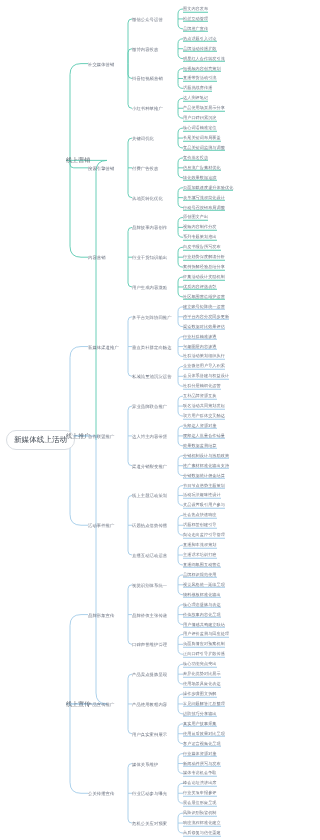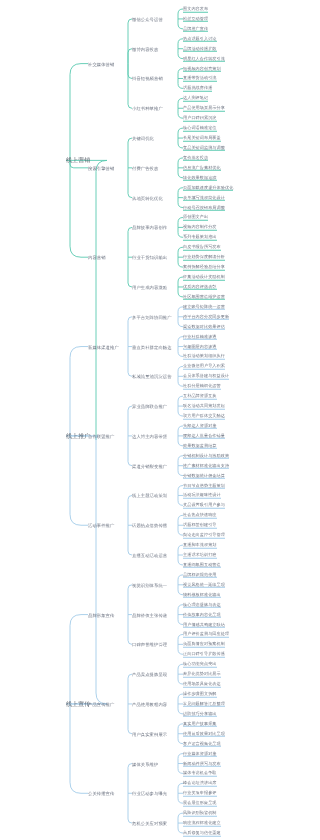--- a/index.html
+++ b/index.html
@@ -143,20 +143,21 @@
       <path d="M178,823.0722891566265 L183,823.0722891566265" fill="none" stroke="#a3cce9" stroke-width="0.9"></path>
       <path d="M178,823.0722891566265 L178,828.0361445783133 Q178,833.0000000000001 182.9638554216868,833.0000000000001 L183,833.0000000000001" fill="none" stroke="#a3cce9" stroke-width="0.9"></path>
       <path d="M128,793.289156626506 L128,767.5060240963855 Q128,763.5060240963855 132,763.5060240963855 L132,763.5060240963855" fill="none" stroke="#a3cce9" stroke-width="0.9"></path>
       <path d="M128,793.289156626506 L132,793.2891566265062" fill="none" stroke="#a3cce9" stroke-width="0.9"></path>
       <path d="M128,793.289156626506 L128,819.0722891566265 Q128,823.0722891566265 132,823.0722891566265 L132,823.0722891566265" fill="none" stroke="#a3cce9" stroke-width="0.9"></path>
       <path d="M70,703.9397590361446 L70,625.5903614457832 Q70,614.5903614457832 81,614.5903614457832 L88,614.5903614457832" fill="none" stroke="#a3cce9" stroke-width="0.9"></path>
       <path d="M70,703.9397590361446 L88,703.9397590361447" fill="none" stroke="#a3cce9" stroke-width="0.9"></path>
       <path d="M70,703.9397590361446 L70,782.289156626506 Q70,793.289156626506 81,793.289156626506 L88,793.289156626506" fill="none" stroke="#a3cce9" stroke-width="0.9"></path>
       <path d="M96,440 L96,692.9397590361446 Q96,703.9397590361446 107,703.9397590361446 L66,703.9397590361446" fill="none" stroke="#a3cce9" stroke-width="0.9"></path>
     </svg>
+  <div class="node root">新媒体线上活动</div>
 <div class="node l3" style="left: 183px; top: 9px; border-bottom: 0.8px solid rgb(89, 201, 176);">图文内容发布</div>
     <div class="node l3" style="left: 183px; top: 18.9277px; border-bottom: 0.8px solid rgb(89, 201, 176);">粉丝互动管理</div>
     <div class="node l3" style="left: 183px; top: 28.8554px; border-bottom: 0.8px solid rgb(89, 201, 176);">品牌推广宣传</div>
     <div class="node l2" style="left: 132px; top: 18.9277px;">微信公众号运营</div>
     <div class="node l3" style="left: 183px; top: 38.7831px; border-bottom: 0.8px solid rgb(89, 201, 176);">热点话题引入讨论</div>
     <div class="node l3" style="left: 183px; top: 48.7108px; border-bottom: 0.8px solid rgb(89, 201, 176);">品牌活动传播扩散</div>
     <div class="node l3" style="left: 183px; top: 58.6386px; border-bottom: 0.8px solid rgb(89, 201, 176);">明星红人合作转发引流</div>
     <div class="node l2" style="left: 132px; top: 48.7108px;">微博内容投放</div>
     <div class="node l3" style="left: 183px; top: 68.5663px; border-bottom: 0.8px solid rgb(89, 201, 176);">短视频内容创意策划</div>
     <div class="node l3" style="left: 183px; top: 78.494px; border-bottom: 0.8px solid rgb(89, 201, 176);">直播带货活动引流</div>

